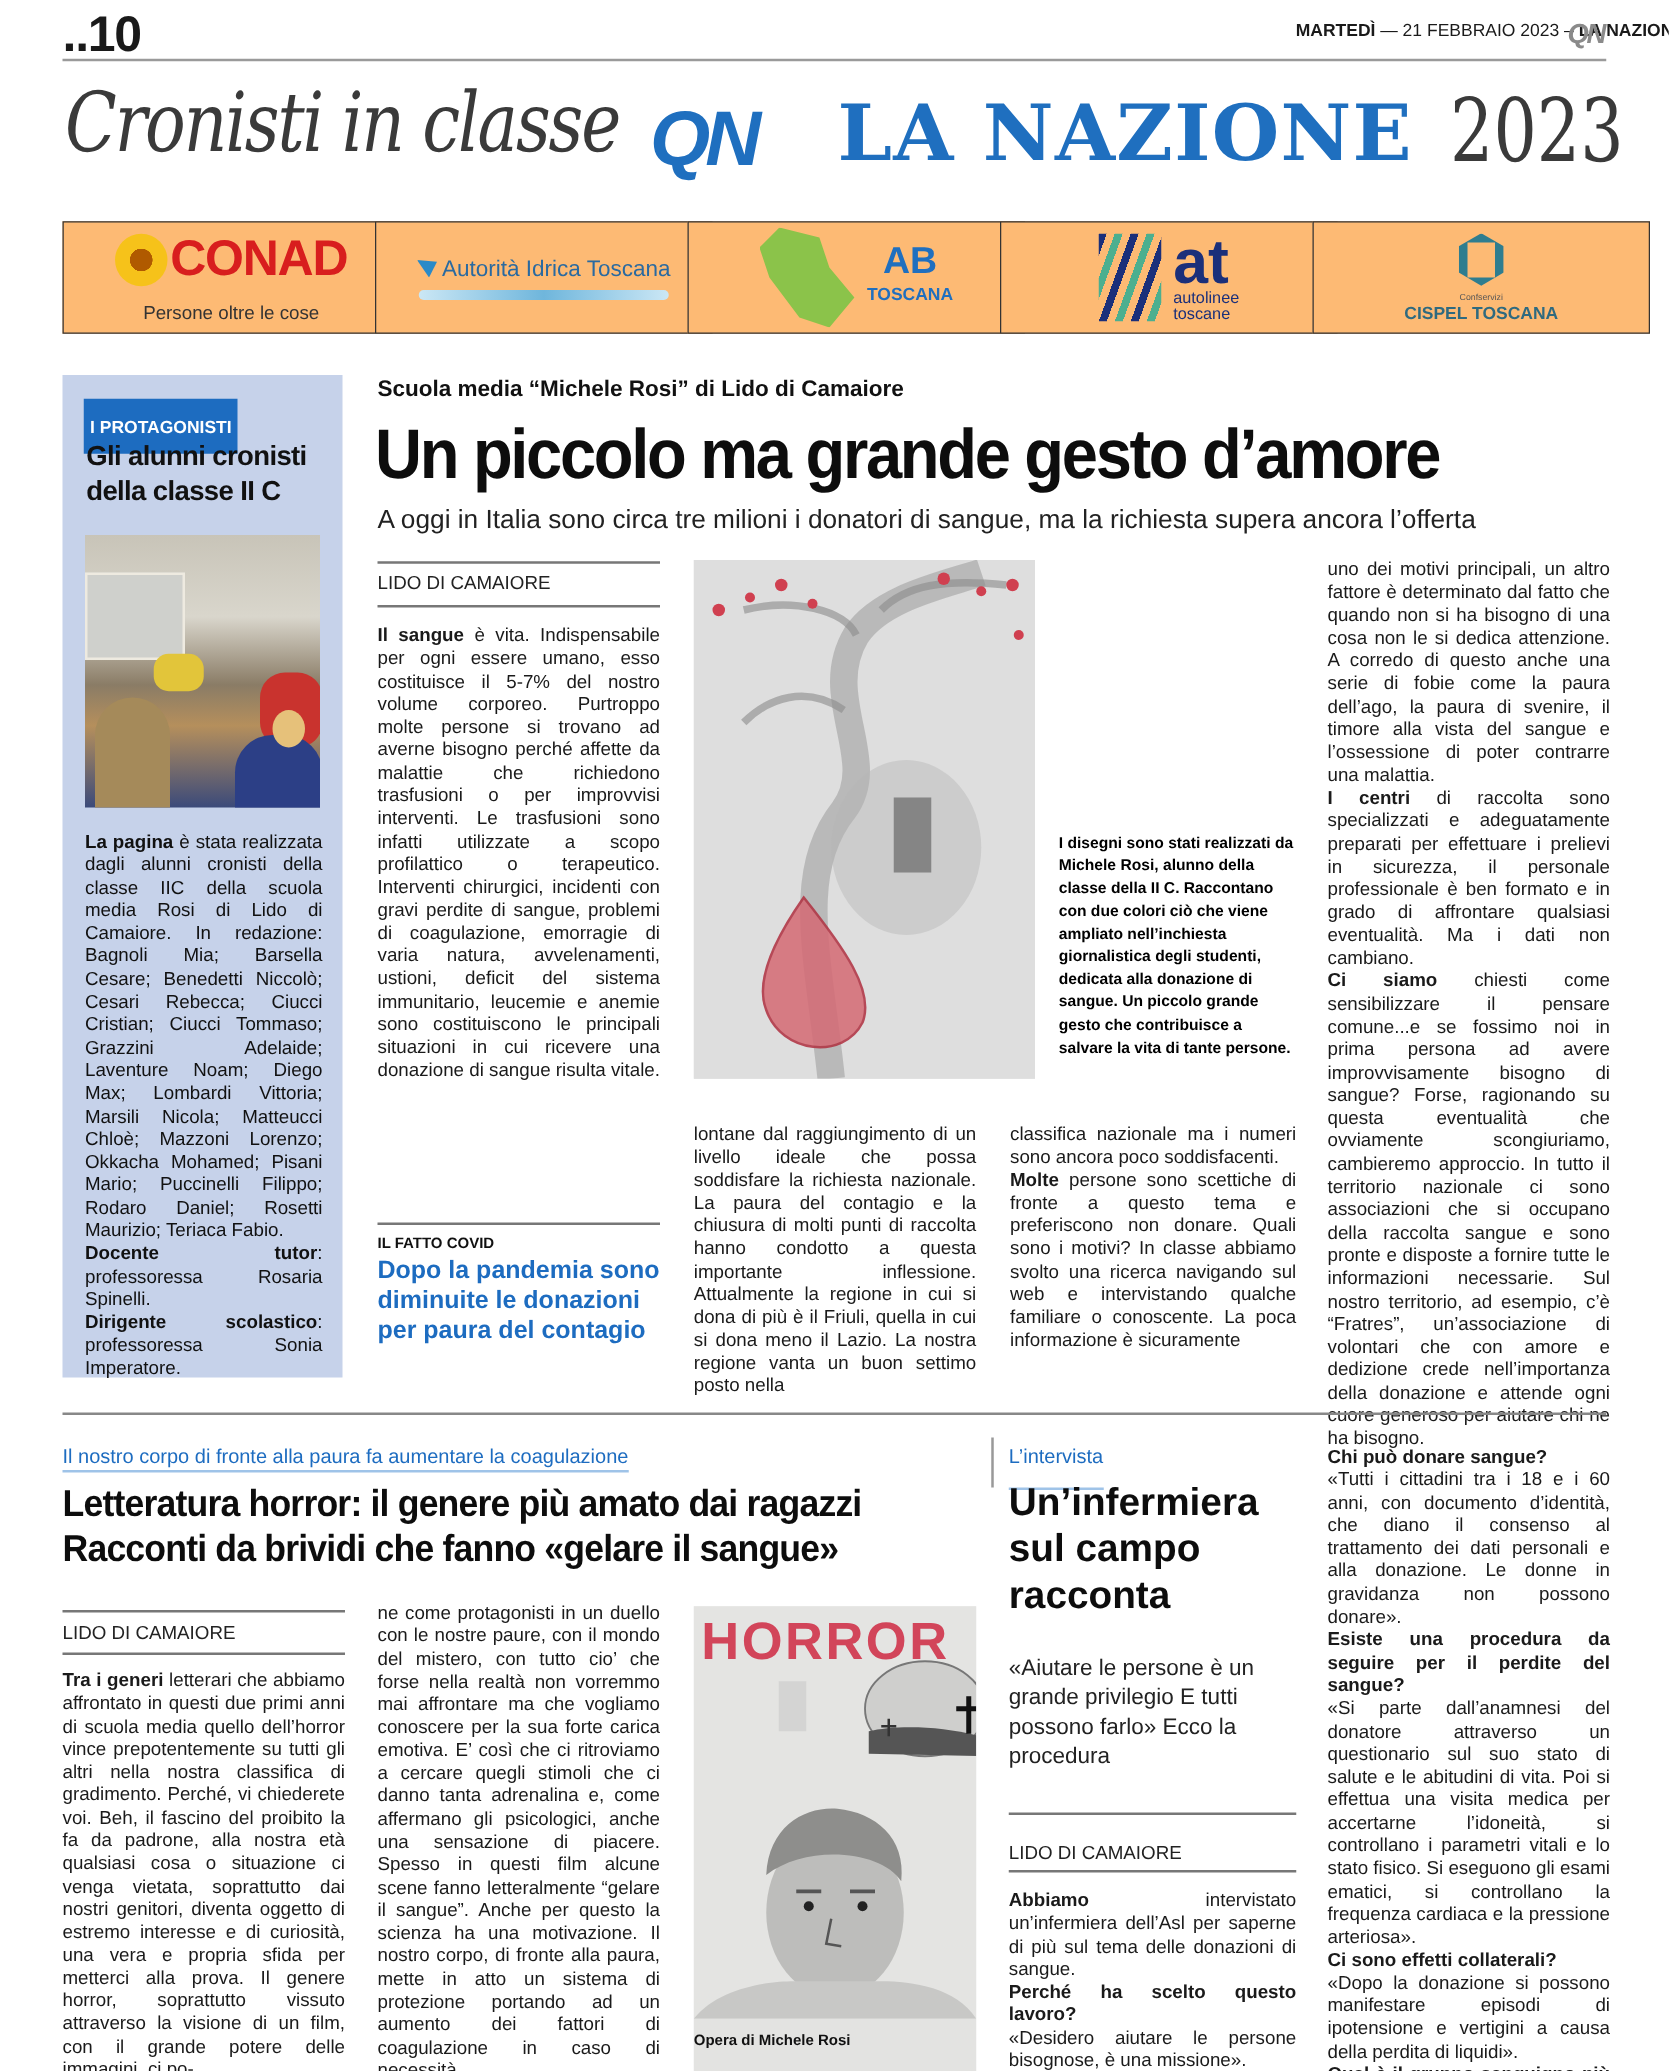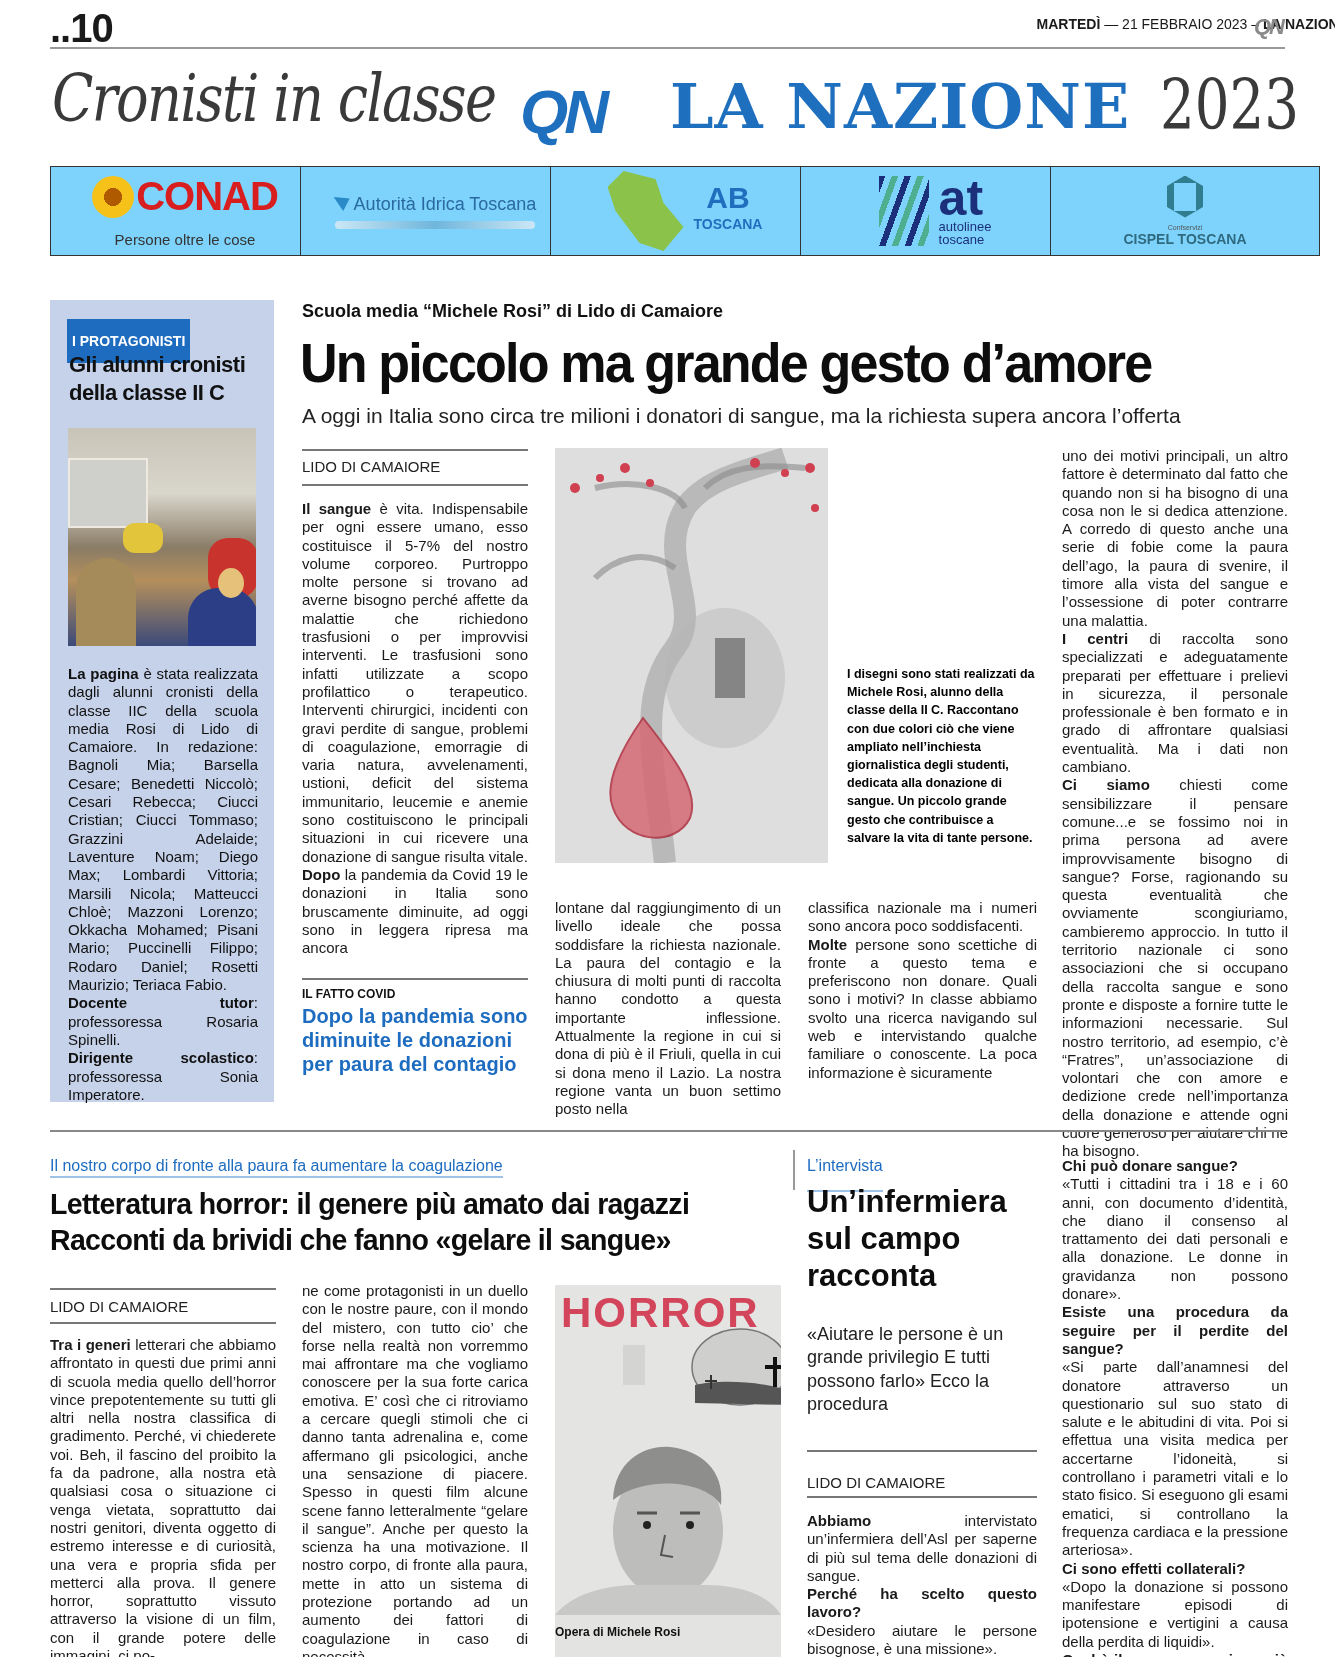--- a/index.html
+++ b/index.html
@@ -14,21 +14,21 @@
   .qn-small { right: 52px; top: 14px; font-size: 22px; font-weight: 900; color: #8a8a8a; font-style: italic; letter-spacing: -2px; }
   .topline { left: 50px; width: 1235px; top: 47px; height: 2px; background: #9a9a9a; }
 
   
   .mast-script { left: 52px; top: 60px; font-family: "DejaVu Serif", serif; font-size: 66px; color: #3a3a3a; font-style: italic; letter-spacing: -2px; transform: scaleX(0.82); transform-origin: left top; }
   .mast-qn { left: 520px; top: 76px; font-family: "Liberation Sans", sans-serif; font-weight: 900; font-style: italic; font-size: 62px; color: #1f6fbf; letter-spacing: -4px; }
   .mast-nazione { left: 670px; top: 70px; font-family: "DejaVu Serif", serif; font-weight: bold; font-size: 62px; color: #1f6fbf; letter-spacing: 1px; transform: scaleX(1.0); }
   .mast-year { left: 1160px; top: 64px; font-family: "DejaVu Serif", serif; font-size: 70px; color: #3a3a3a; transform: scaleX(0.78); transform-origin: left top; }
 
   
-  .sponsor { top: 166px; width: 270px; height: 90px; border: 1.5px solid #333; background: #7dd3fc; display: flex; flex-direction: column; align-items: center; justify-content: center; }
+  .sponsor { top: 177px; width: 270px; height: 90px; border: 1.5px solid #333; background: #fdba74; display: flex; flex-direction: column; align-items: center; justify-content: center; }
   .sp-conad-name { font-family: "Liberation Sans", sans-serif; font-weight: 900; font-size: 40px; color: #d81e1e; letter-spacing: -1px; display: flex; align-items: center; }
   .sp-conad-flower { width: 42px; height: 42px; border-radius: 50%; background: radial-gradient(circle, #b05a00 0 30%, #f6c21a 31% 100%); margin-right: 2px; }
   .sp-conad-tag { font-size: 15px; color: #333; margin-top: 12px; }
   .sp-ait { font-size: 18px; color: #2a6aa0; display: flex; align-items: center; }
   .sp-ait-wave { width: 200px; height: 8px; margin-top: 6px; background: linear-gradient(90deg, #cbe7f5, #6fb6dc, #cbe7f5); border-radius: 4px; }
   .sp-ato { flex-direction: row; gap: 6px; align-items: center; }
   .sp-ato-map { width: 80px; height: 80px; background: #8bc34a; clip-path: polygon(20% 0,60% 10%,70% 40%,95% 70%,70% 100%,40% 90%,10% 50%,0 20%); }
   .sp-ato-text { color: #1f6fbf; font-weight: 900; font-size: 30px; line-height: 26px; text-align: center; }
   .sp-ato-text small { display: block; font-size: 14px; font-weight: bold; }
   .sp-at { flex-direction: row; gap: 10px; }
@@ -155,21 +155,20 @@
 <div class="abs kicker">Scuola media “Michele Rosi” di Lido di Camaiore</div>
 <div class="abs headline">Un piccolo ma grande gesto d’amore</div>
 <div class="abs subhead">A oggi in Italia sono circa tre milioni i donatori di sangue, ma la richiesta supera ancora l’offerta</div>
 
 <div class="abs rule" style="left:302px;top:449px;width:226px"></div>
 <div class="abs dateline-loc" style="left:302px;top:458px">LIDO DI CAMAIORE</div>
 <div class="abs rule" style="left:302px;top:484px;width:226px"></div>
 
 <div class="abs col" style="left:302px;top:500px;width:226px">
   <p><b>Il sangue</b><span> è vita. Indispensabile per ogni essere umano, esso costituisce il 5-7% del nostro volume corporeo. Purtroppo molte persone si trovano ad averne bisogno perché affette da malattie che richiedono trasfusioni o per improvvisi interventi. Le trasfusioni sono infatti utilizzate a scopo profilattico o terapeutico. Interventi chirurgici, incidenti con gravi perdite di sangue, problemi di coagulazione, emorragie di varia natura, avvelenamenti, ustioni, deficit del sistema immunitario, leucemie e anemie sono costituiscono le principali situazioni in cui ricevere una donazione di sangue risulta vitale.</span></p>
-  <p><b>Dopo</b><span> la pandemia da Covid 19 le donazioni in Italia sono bruscamente diminuite, ad oggi sono in leggera ripresa ma ancora</span></p>
 </div>
 
 <div class="abs rule" style="left:302px;top:978px;width:226px"></div>
 <div class="abs covid-kicker">IL FATTO COVID</div>
 <div class="abs covid-head">Dopo la pandemia sono diminuite le donazioni per paura del contagio</div>
 
 <div class="abs drawing1">
   <svg width="273" height="415" viewBox="0 0 273 415">
     <rect width="273" height="415" fill="#dedede"></rect>
     <path d="M110 415 C100 320 80 250 120 200 C150 160 100 110 130 60 C150 30 200 20 230 10" stroke="#9a9a9a" stroke-width="22" fill="none" opacity="0.55"></path>

